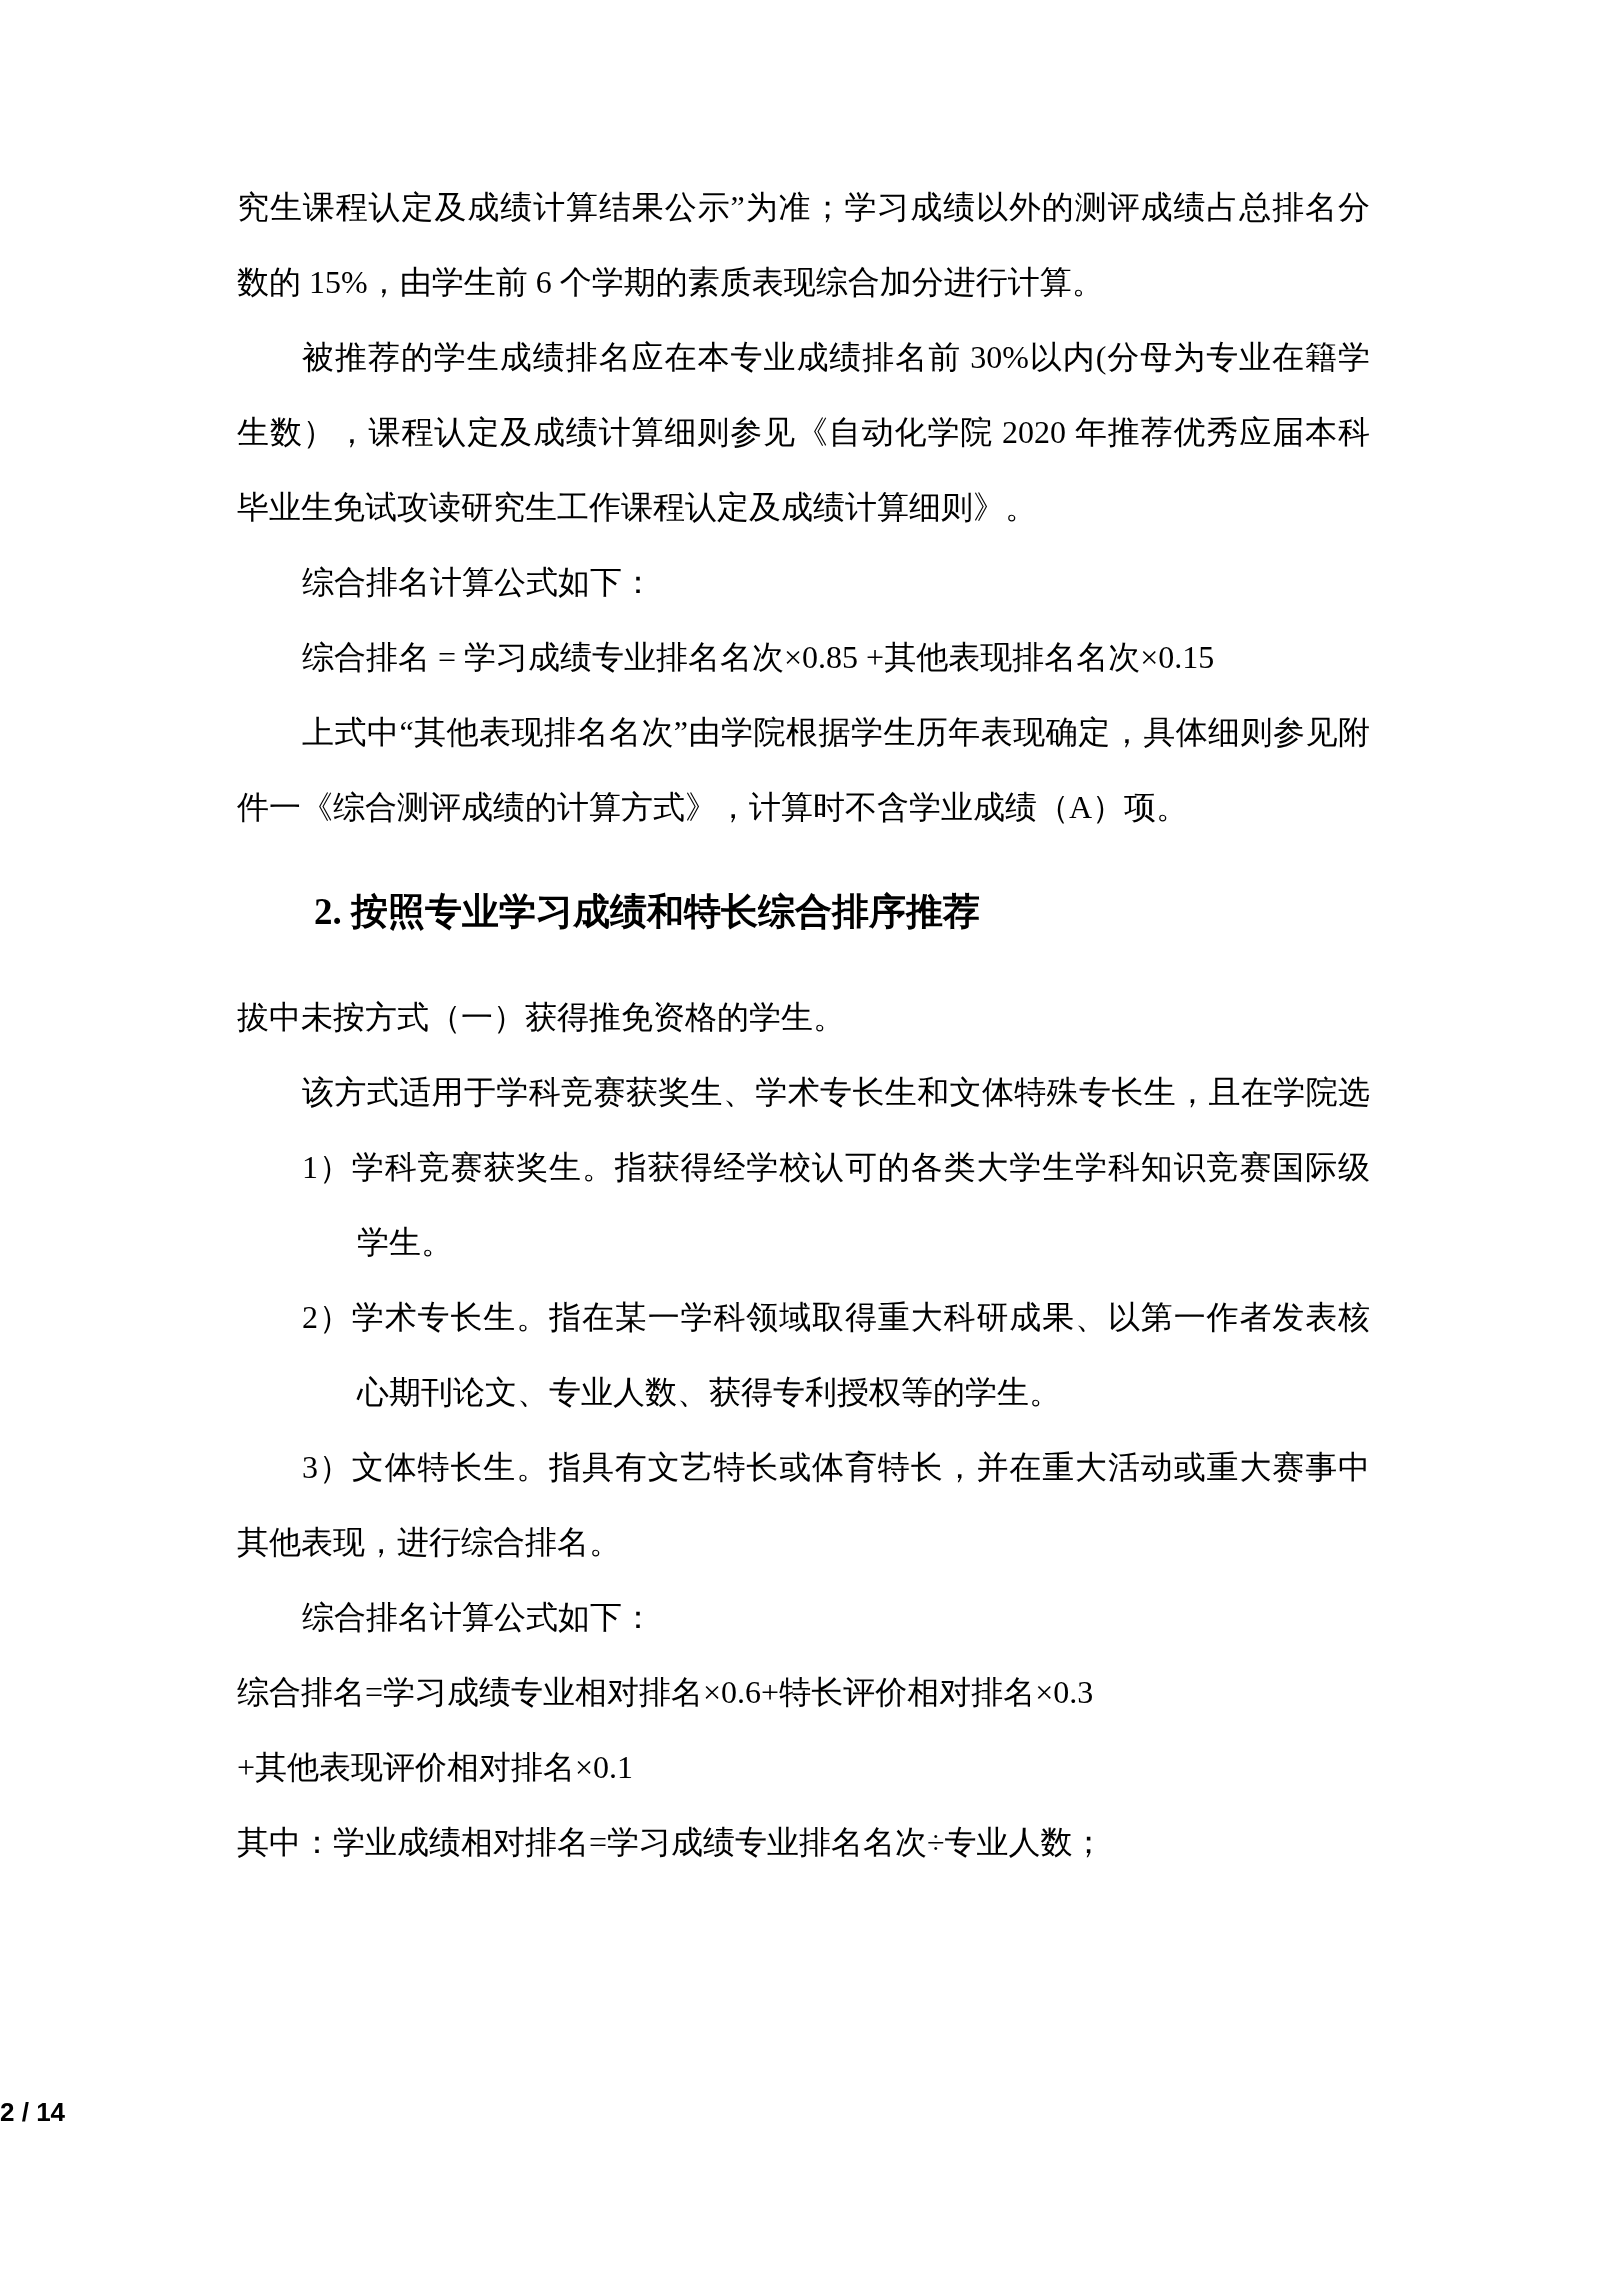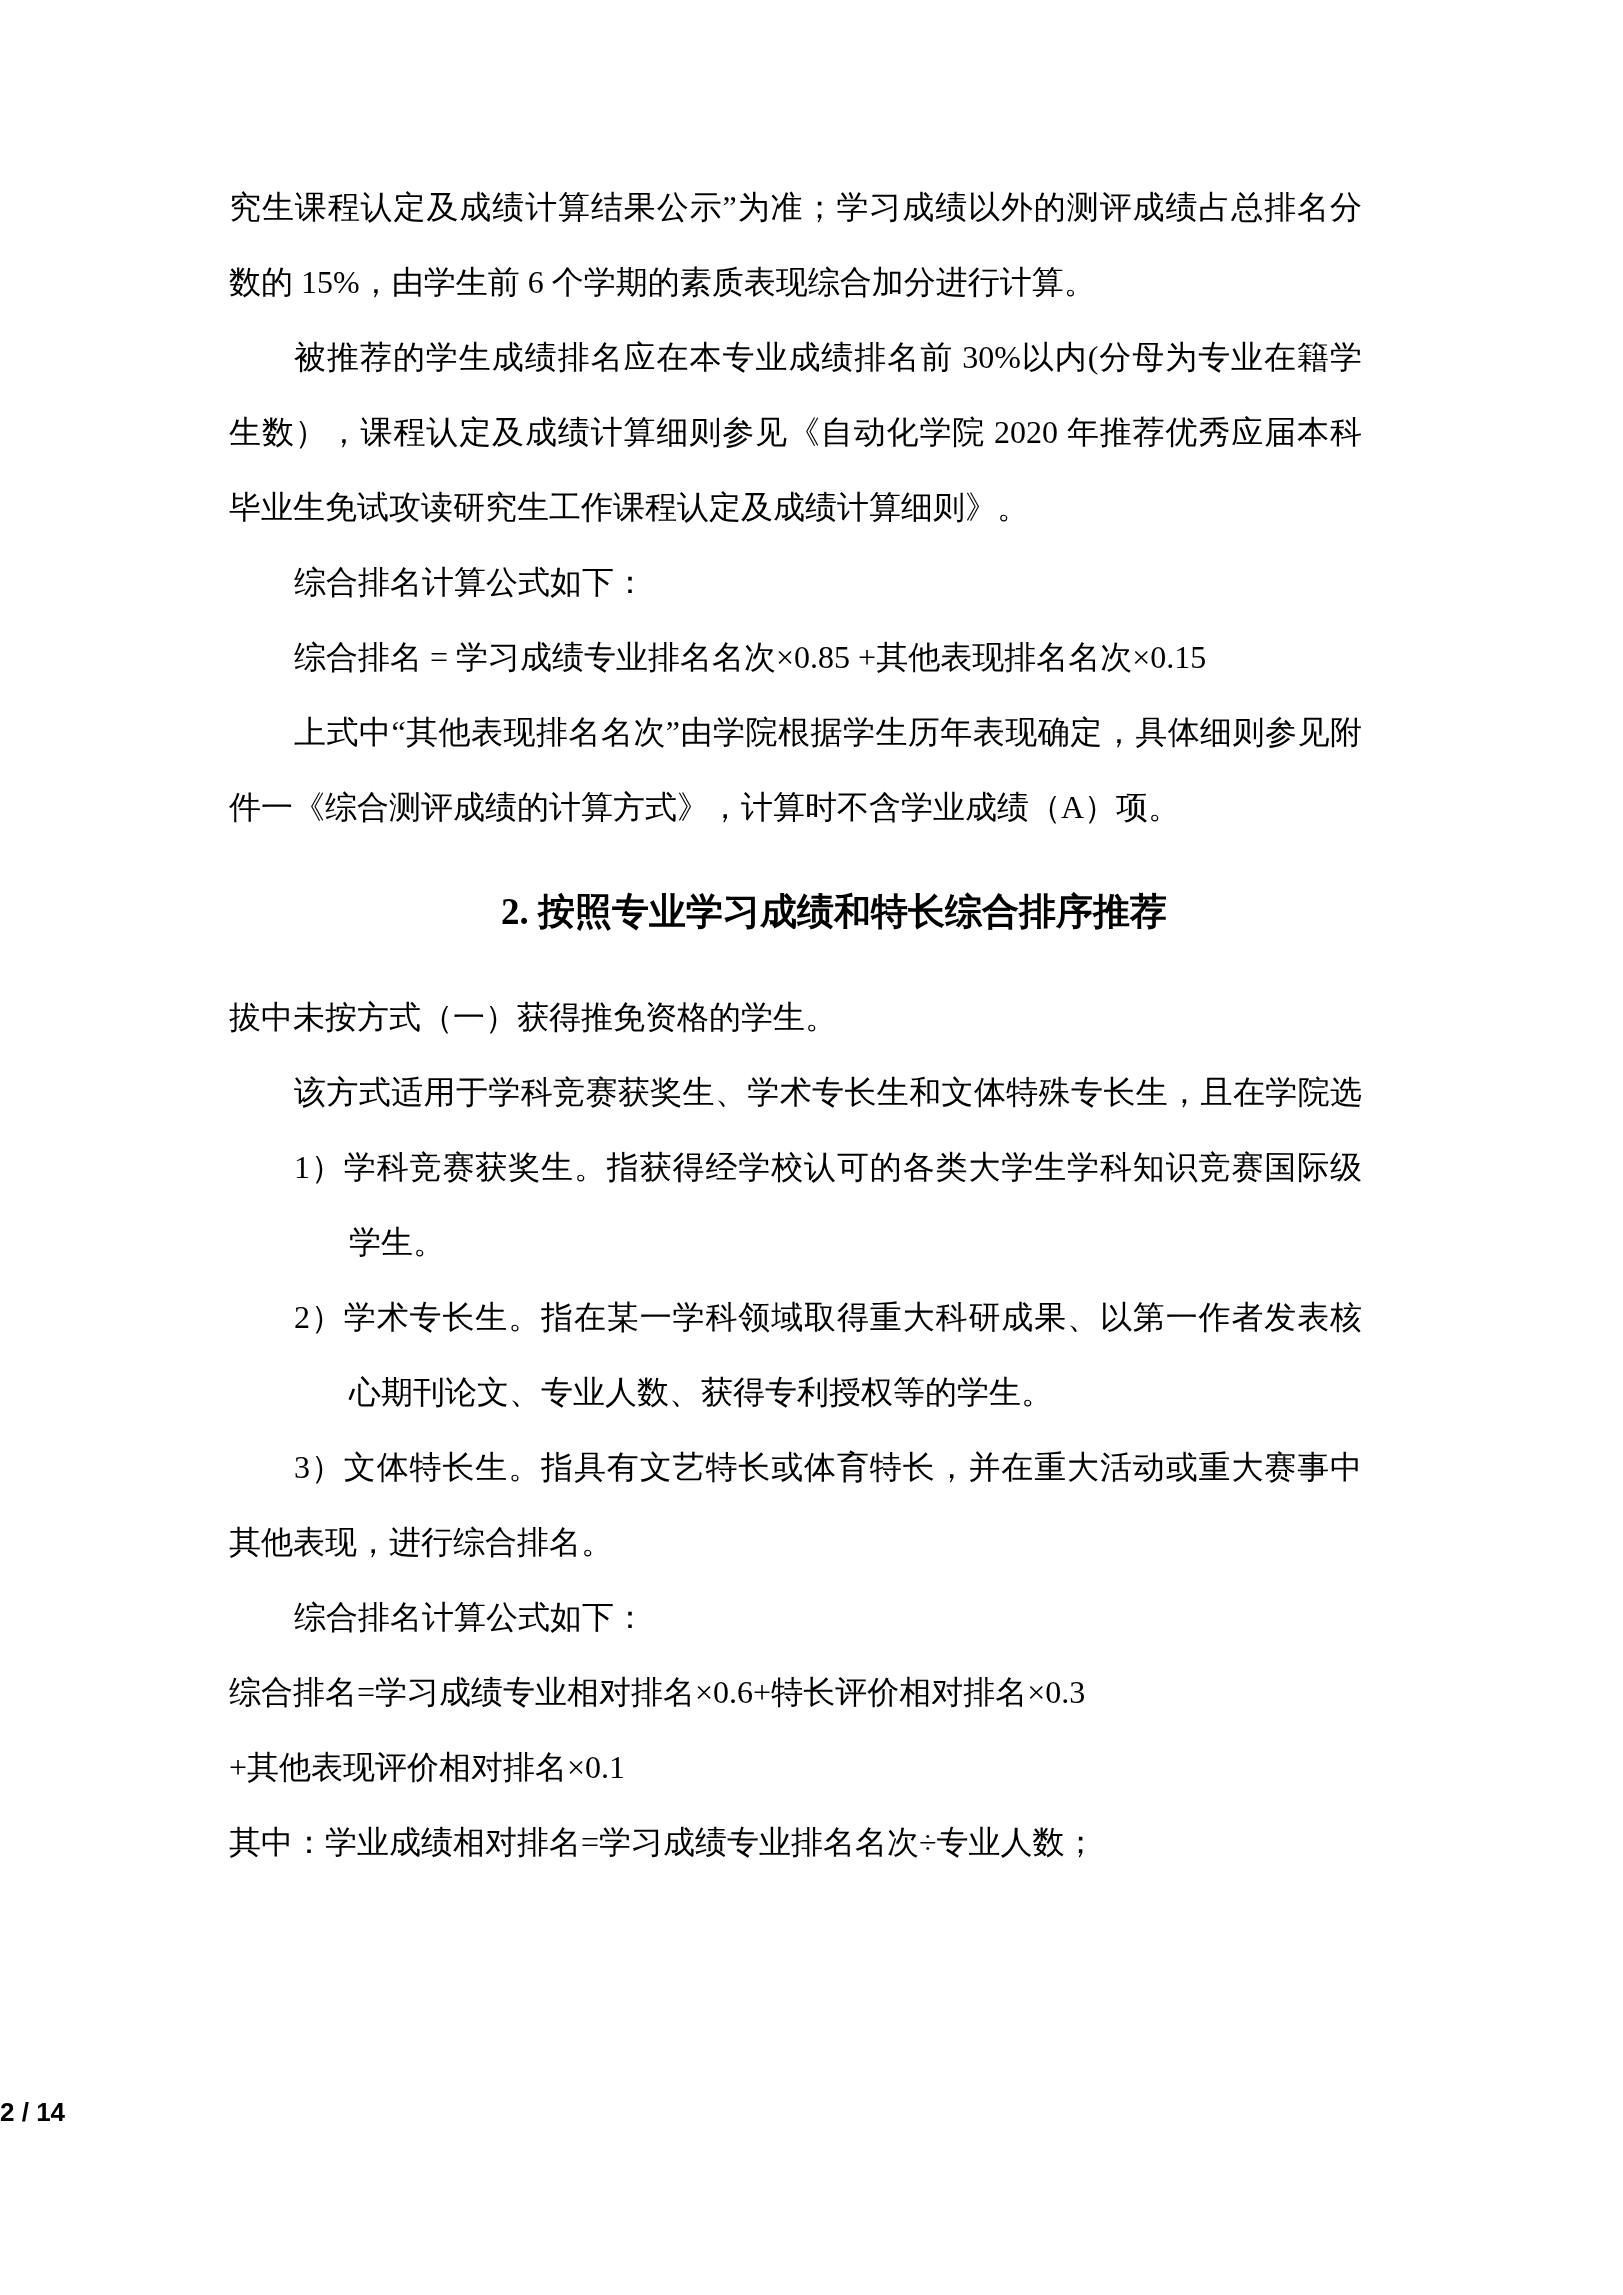--- a/index.html
+++ b/index.html
@@ -6,21 +6,21 @@
   body {
     width: 1623px;
     height: 2295px;
     background: #ffffff;
     position: relative;
     color: #000000;
     font-family: "Liberation Serif", "DejaVu Serif", serif;
   }
   #doc-body {
     position: absolute;
-    left: 229px;
+    left: 237px;
     top: 170px;
     width: 1133px;
   }
   .line {
     font-size: 32px;
     line-height: 75px;
     height: 75px;
     overflow: hidden;
     text-align: left;
     white-space: pre;
@@ -37,21 +37,20 @@
   
   .cont { padding-left: 120px; }
   
   .ctr { padding-left: 0; }
   
   .heading {
     font-weight: bold;
     font-size: 37px;
     padding-left: 77px;
     margin: 29px 0 31px 0;
-    text-align: center;
   }
   #page-footer {
     position: absolute;
     left: 0;
     right: 0;
     top: 2093px;
     height: 39px;
     line-height: 39px;
     text-align: left;
     font-family: "Liberation Sans", "DejaVu Sans", sans-serif;

